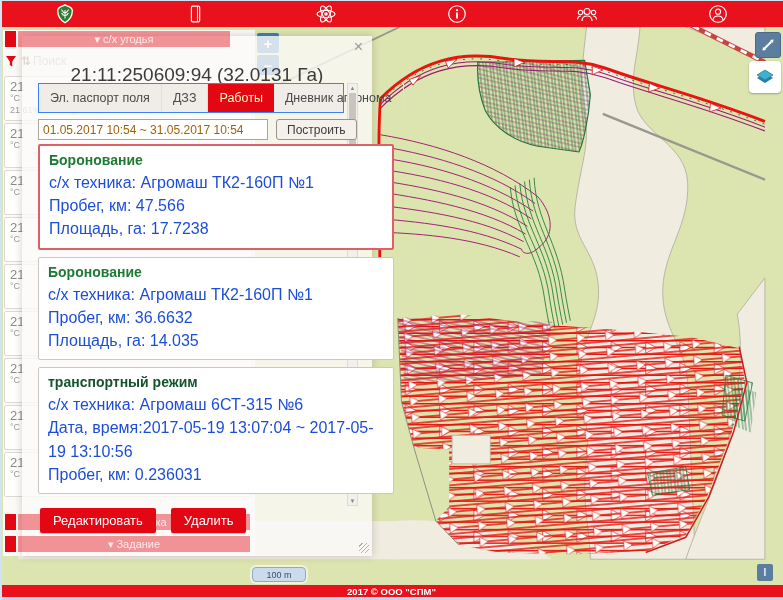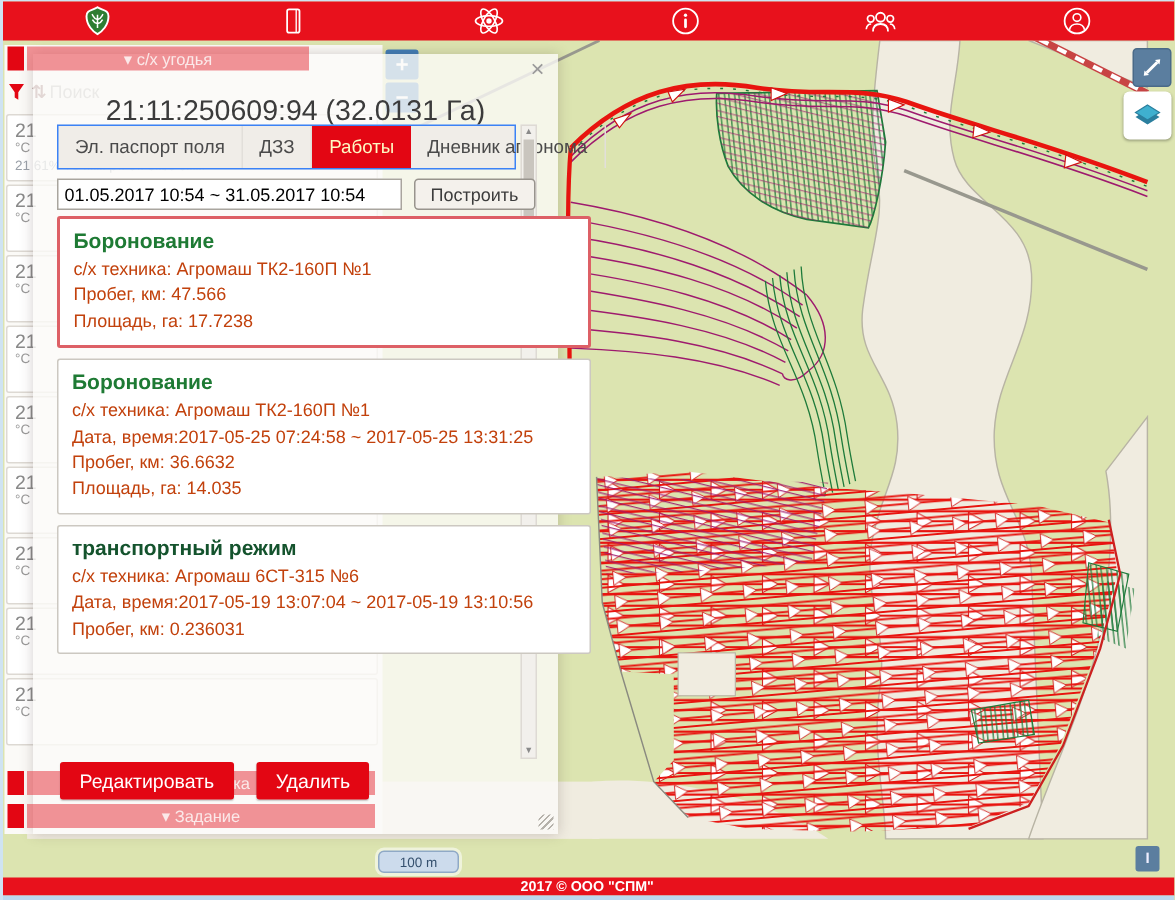--- a/index.html
+++ b/index.html
@@ -25,21 +25,21 @@
   #scale-bar{position:absolute;left:252px;top:567px;width:52px;height:13px;background:#ccdbec;
              border:1px solid #8fa9c6;border-radius:4px;z-index:3;display:flex;align-items:center;
              justify-content:center;font-size:9px;color:#35506e;box-shadow:0 0 0 2px rgba(255,255,255,.55);}
   #map-info-btn{left:757px;top:564px;width:16px;height:17px;background:#5b7e9f;color:#eef;
              font-size:10px;font-weight:bold;border-radius:2px;z-index:3;}
   
   #sidebar{position:absolute;left:3px;top:30px;width:252px;height:526px;z-index:2;background:#fbfaf7;}
   .acc-square{position:absolute;width:11px;height:16px;background:#e30613;z-index:6;}
   .acc-banner{position:absolute;height:16px;background:rgba(232,60,70,.55);z-index:6;
               display:flex;align-items:center;justify-content:center;font-size:11px;color:#fbe9e9;cursor:pointer;}
-  #banner-top-square{left:5px;top:31px;} #banner-top{left:18px;top:31px;width:188px;}
+  #banner-top-square{left:5px;top:31px;} #banner-top{left:18px;top:31px;width:212px;}
   #banner-mid-square{left:5px;top:514px;} #banner-mid{left:18px;top:514px;width:232px;}
   #banner-bot-square{left:5px;top:536px;} #banner-bot{left:18px;top:536px;width:232px;}
   #search-row{position:absolute;left:2px;top:22px;height:18px;display:flex;align-items:center;gap:4px;}
   #search-text{color:#a9a9a9;font-size:12px;}
   #sort-glyph{color:#7c4a4a;font-size:12px;font-weight:bold;letter-spacing:-2px;}
   .fld-item{position:absolute;left:1px;width:248px;height:45px;background:#fff;
             border:1px solid #ddd9d3;border-radius:2px;box-sizing:border-box;padding:3px 5px;cursor:pointer;}
   .fld-temp{font-size:13px;color:#8a8a8a;line-height:13px;}
   .fld-unit{font-size:9px;color:#9a9a9a;}
   .fld-weather{font-size:9px;color:#9aa0a8;margin-top:2px;white-space:nowrap;}
@@ -53,30 +53,30 @@
   .tab{padding:7px 11px;font-size:12.5px;color:#4a4a4a;white-space:nowrap;cursor:pointer;
        border-right:1px solid #e2dfda;}
   .tab.active{background:#e30613;color:#fef9c3;border-right:none;}
   #mscroll{position:absolute;right:14px;top:47px;width:9px;height:421px;background:#f2f0ec;
            border:1px solid #dedad4;cursor:pointer;}
   #mscroll .thumb{position:absolute;left:0;top:9px;width:7px;height:72px;background:#c9c5be;margin:0 1px;}
   #mscroll .arr{position:absolute;left:0;width:100%;text-align:center;font-size:6px;color:#8a8a8a;line-height:8px;}
   #mscroll .arr.up{top:0;} #mscroll .arr.dn{bottom:0;}
   #daterow{position:absolute;left:16px;top:83px;display:flex;gap:8px;align-items:center;}
   #date-input{width:220px;height:17px;border:1px solid #a9a59e;background:#fff;font-size:12px;
-              color:#000000;font-family:inherit;padding:1px 4px;}
+              color:#a16207;font-family:inherit;padding:1px 4px;}
   #build-btn{height:21px;padding:0 10px;background:#f4f1ec;border:1px solid #98948d;border-radius:3px;
              font-size:12px;color:#3c3c3c;cursor:pointer;}
   #works-list{position:absolute;left:16px;top:108px;width:356px;height:360px;overflow:hidden;}
   .work-card{background:#fff;border:1px solid #ccc8c1;border-radius:2px;padding:6px 9px 7px 9px;
              margin-bottom:7px;cursor:pointer;}
   .work-card.selected{border:2px solid #dd6066;}
   .work-title{font-size:14px;font-weight:bold;margin-bottom:3px;}
   .work-title.green{color:#1e7a34;} .work-title.dark{color:#14532d;}
-  .work-line{font-size:12px;color:#c2410c;line-height:1.45;}
+  .work-line{font-size:16px;color:#1d4ed8;line-height:1.45;}
   #resize-handle{position:absolute;right:3px;bottom:3px;width:10px;height:10px;
      background:repeating-linear-gradient(135deg,transparent 0 2px,#b5b1aa 2px 3px);cursor:nwse-resize;}
   
   #modal-actions{position:absolute;left:40px;top:508px;z-index:7;display:flex;gap:15px;}
   .red-btn{background:#e30613;color:#fff;font-size:13px;padding:5px 13px;border:none;border-radius:2px;
            font-family:inherit;cursor:pointer;box-shadow:0 1px 1px rgba(0,0,0,.2);}
   
   #footer{position:absolute;left:0;top:585px;width:783px;height:12px;background:#e8111c;z-index:8;
           display:flex;align-items:center;justify-content:center;}
   #footer span{color:#fff;font-size:9.5px;font-weight:bold;}
@@ -355,21 +355,20 @@
   <div class="work-card selected">
     <div class="work-title green">Боронование</div>
     <div class="work-line machine">с/х техника: Агромаш ТК2-160П №1</div>
     <div class="work-line mileage">Пробег, км: 47.566</div>
     <div class="work-line area">Площадь, га: 17.7238</div>
   </div>
 
   <div class="work-card">
     <div class="work-title green">Боронование</div>
     <div class="work-line machine">с/х техника: Агромаш ТК2-160П №1</div>
-    <div class="work-line datetime">Дата, время:2017-05-25 07:24:58 ~ 2017-05-25 13:31:25</div>
     <div class="work-line mileage">Пробег, км: 36.6632</div>
     <div class="work-line area">Площадь, га: 14.035</div>
   </div>
 
   <div class="work-card">
     <div class="work-title dark">транспортный режим</div>
     <div class="work-line machine">с/х техника: Агромаш 6СТ-315 №6</div>
     <div class="work-line datetime">Дата, время:2017-05-19 13:07:04 ~ 2017-05-19 13:10:56</div>
     <div class="work-line mileage">Пробег, км: 0.236031</div>
 

